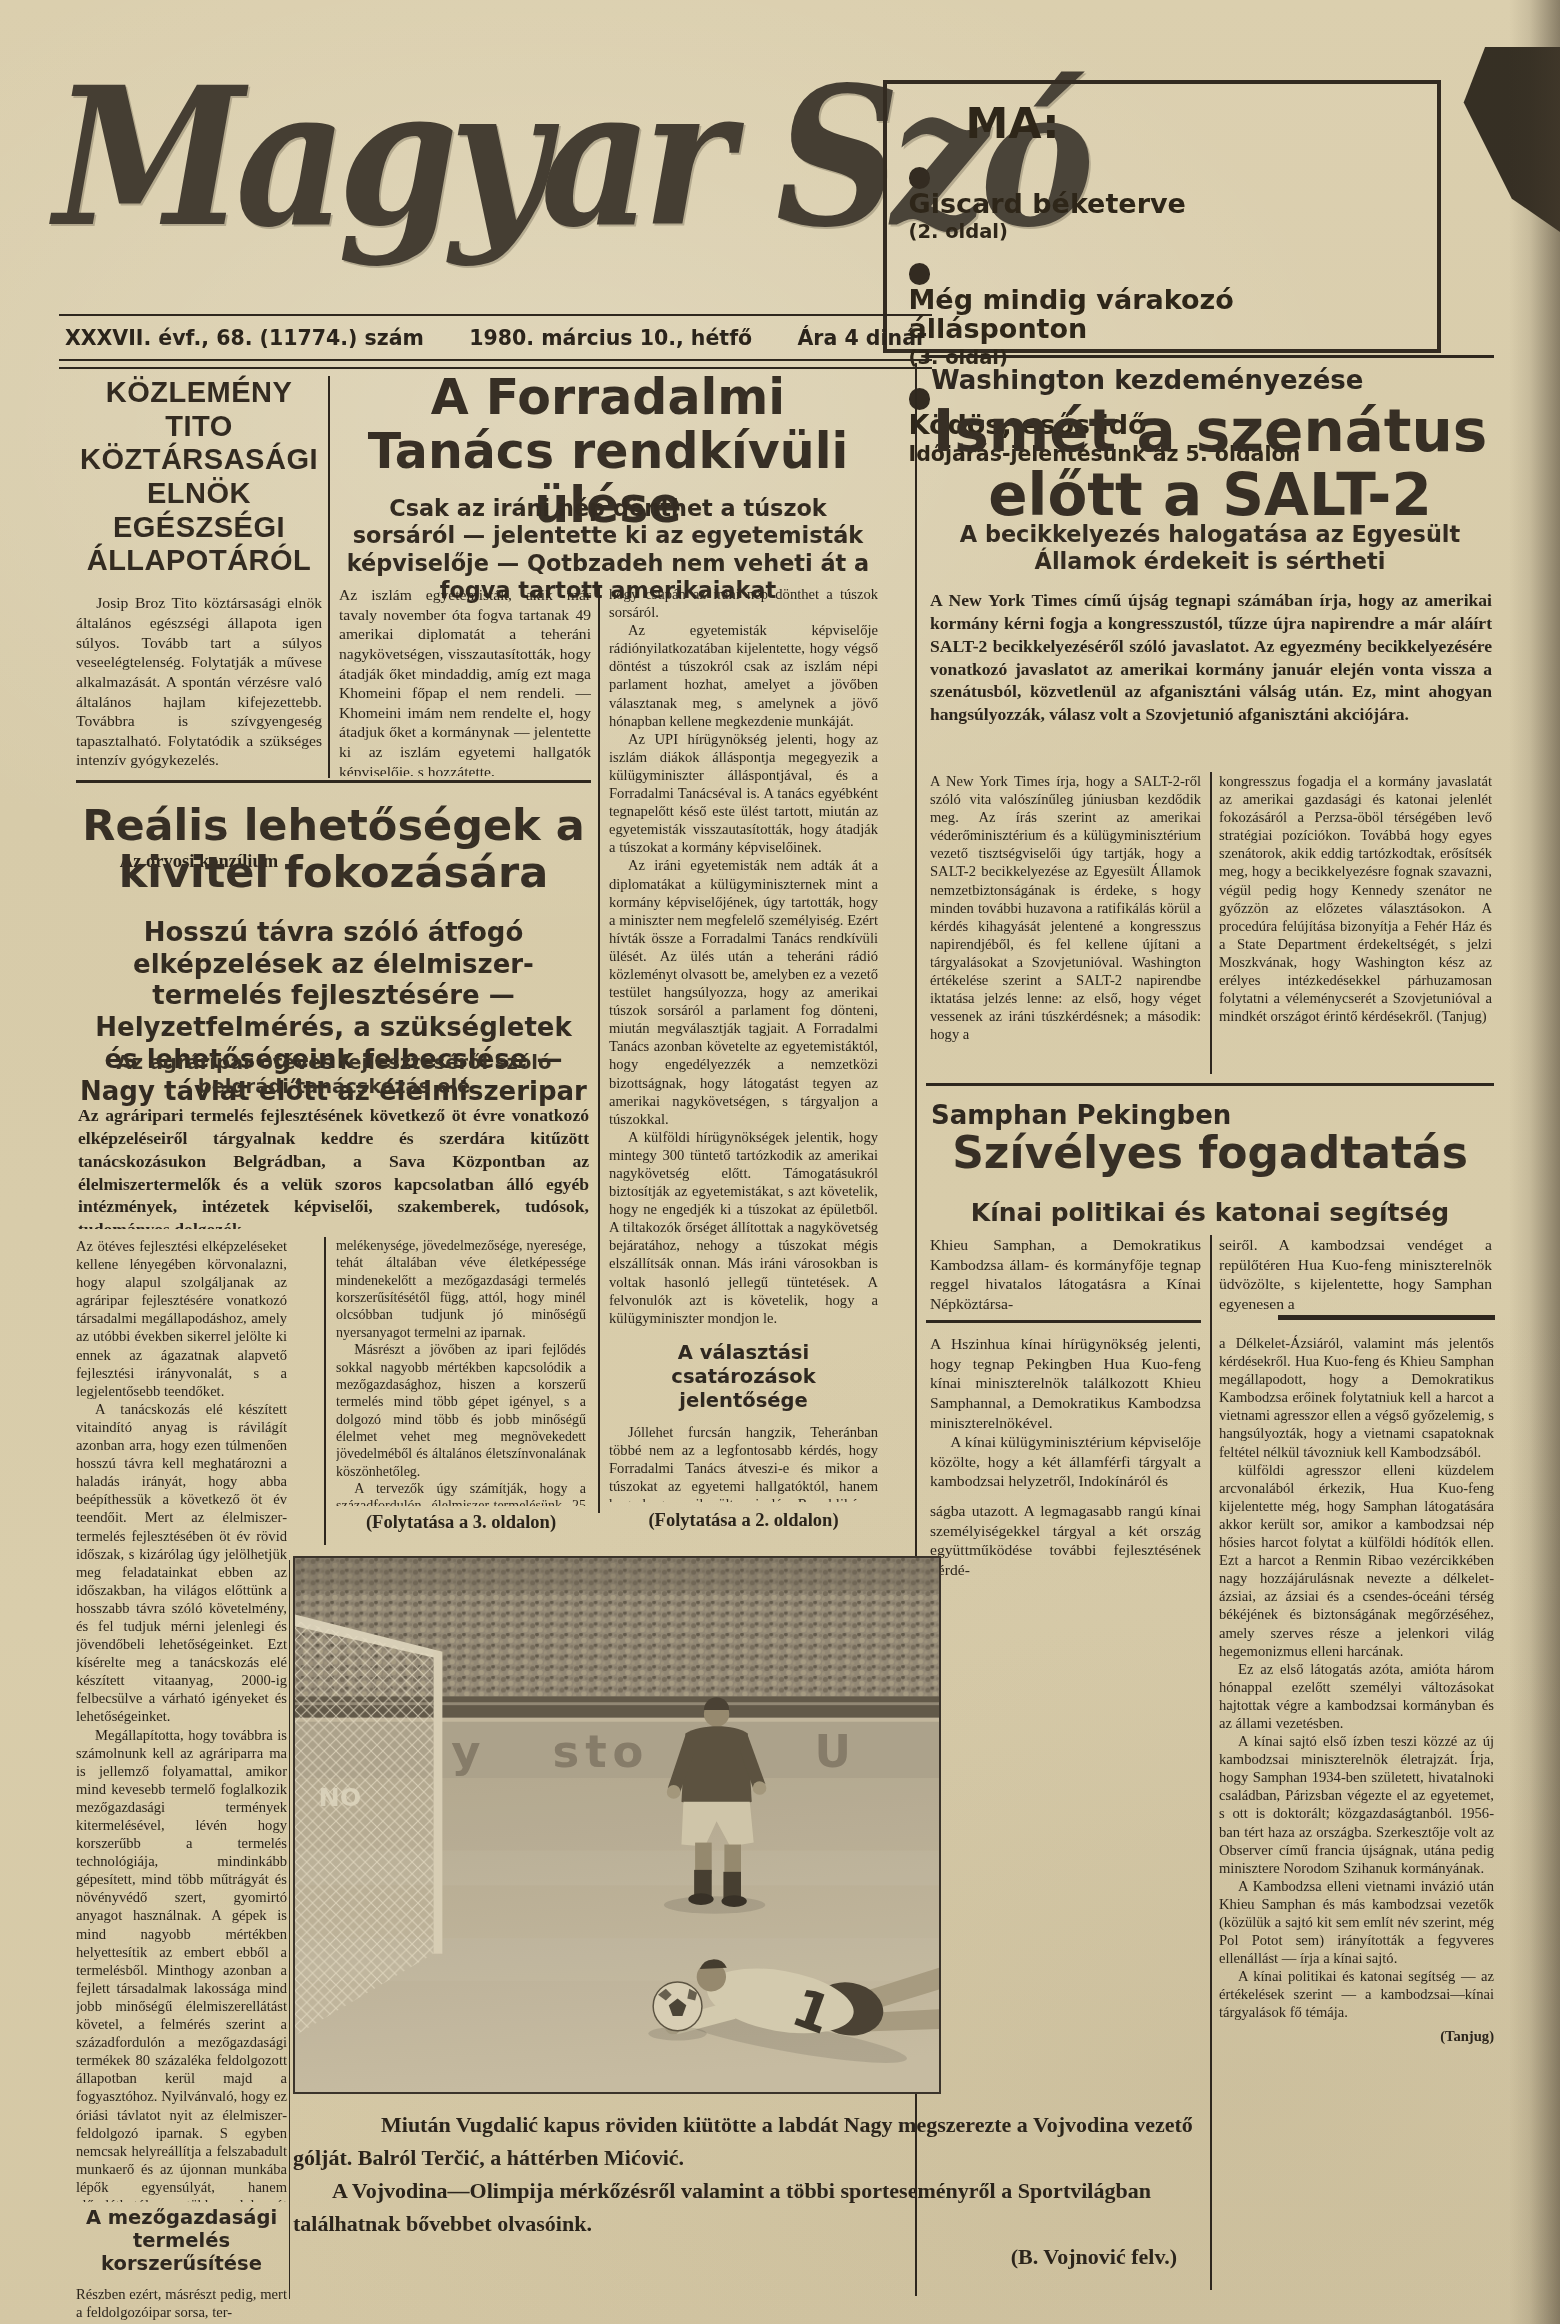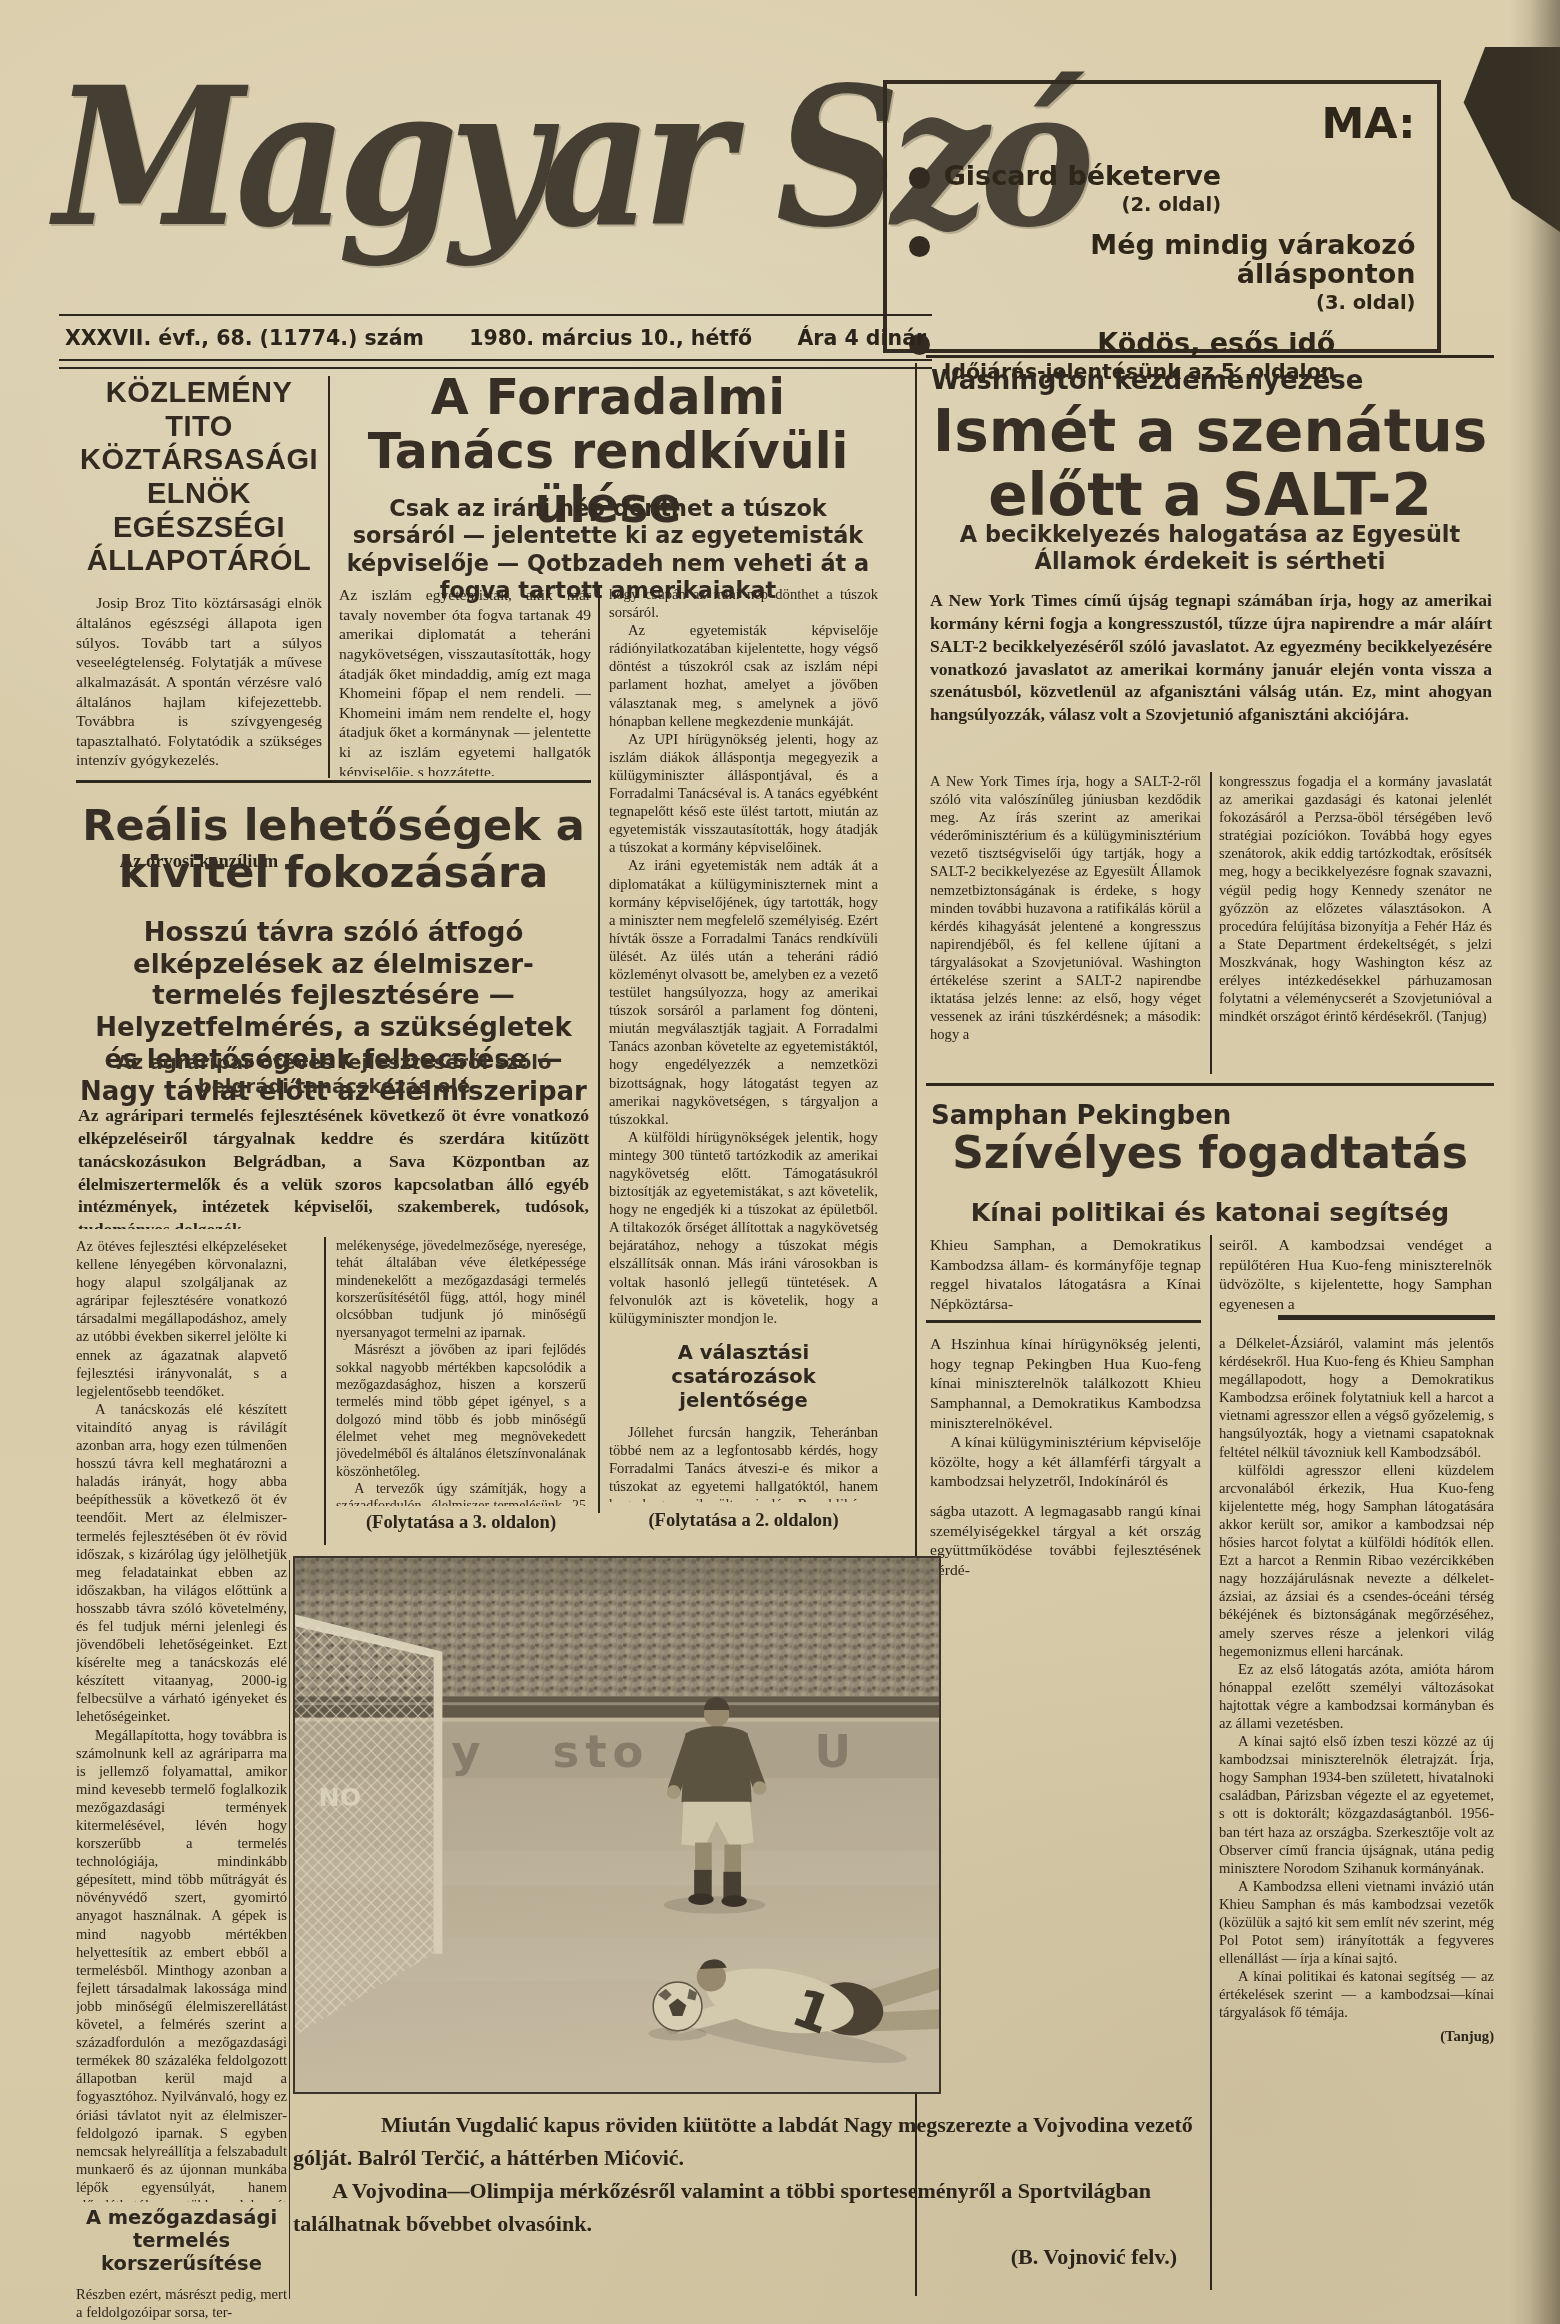--- a/index.html
+++ b/index.html
@@ -9,23 +9,23 @@
       radial-gradient(1560px 1170px at 80% 90%, rgba(120,105,75,0.10), rgba(0,0,0,0) 70%),
       linear-gradient(180deg,#dbcfae 0%,#d7cba9 35%,#d9cdab 70%,#d4c7a4 100%);
     color:#2b241b;font-family:"Liberation Serif",serif;}
   .abs{position:absolute;}
   .hrule{position:absolute;background:#2e271e;height:2.9px;}
   .vrule{position:absolute;background:#2e271e;width:2px;}
   .logo{font-family:"DejaVu Serif",serif;font-style:italic;font-weight:bold;
     font-size:191px;line-height:1.05;letter-spacing:-9.8px;color:#453e33;
     transform:scaleX(0.9);transform-origin:left top;white-space:nowrap;
     text-shadow:2px 2px 0 rgba(60,50,35,0.25);}
-  .mabox{border:4.9px solid #332b21;padding:13.7px 21.5px;box-sizing:border-box;background:rgba(255,255,255,0.03);text-align:right;}
+  .mabox{border:4.9px solid #332b21;padding:13.7px 21.5px;box-sizing:border-box;background:rgba(255,255,255,0.03);}
   .ma-title{font-family:"DejaVu Sans",sans-serif;font-weight:bold;font-size:43px;margin-left:57px;color:#2e2619;}
-  .ma-item{display:flex;align-items:flex-start;margin-top:13.7px;}
+  .ma-item{display:flex;align-items:flex-start;margin-top:13.7px;flex-direction:column;}
   .ma-dot{width:21.5px;height:21.5px;border-radius:50%;background:#332b21;margin:5.9px 13.7px 0 0;flex:none;}
   .ma-label{font-family:"DejaVu Sans",sans-serif;font-weight:bold;font-size:27px;line-height:1.1;color:#2e2619;}
   .ma-page{font-family:"DejaVu Sans",sans-serif;font-weight:bold;font-size:19.5px;margin:2px 0 0 35px;color:#2e2619;}
   .dateline{display:flex;justify-content:space-between;align-items:center;
     border-top:2.9px solid #2e271e;border-bottom:2.9px solid #2e271e;box-sizing:border-box;
     font-family:"DejaVu Sans",sans-serif;font-weight:bold;font-size:20.5px;padding:6.8px 5.9px 5.9px 5.9px;color:#2b241b;}
   .h-display{font-family:"DejaVu Sans",sans-serif;font-weight:bold;text-align:center;color:#372f25;line-height:1.1;}
   .kicker{font-family:"DejaVu Sans",sans-serif;font-weight:bold;color:#2f2820;}
   .subhead{font-family:"DejaVu Sans",sans-serif;font-weight:bold;text-align:center;color:#332b21;line-height:1.22;}
   .crosshead{font-family:"DejaVu Sans",sans-serif;font-weight:bold;text-align:center;font-size:19.5px;margin:13.7px 0 9.8px 0;color:#2f2820;}

